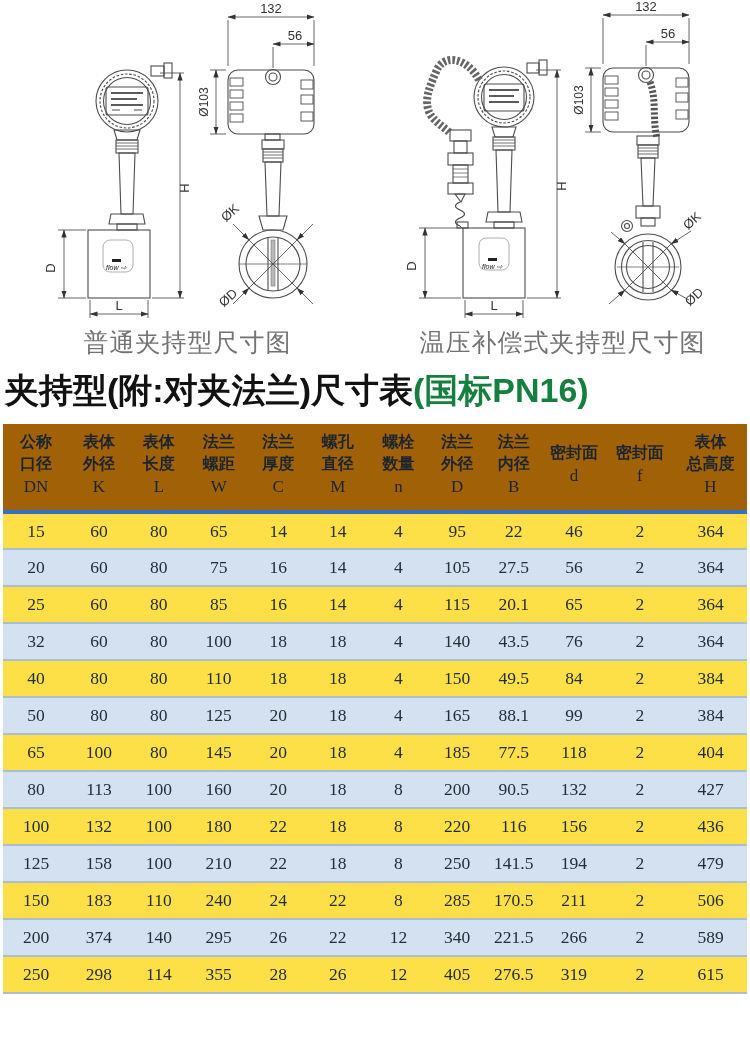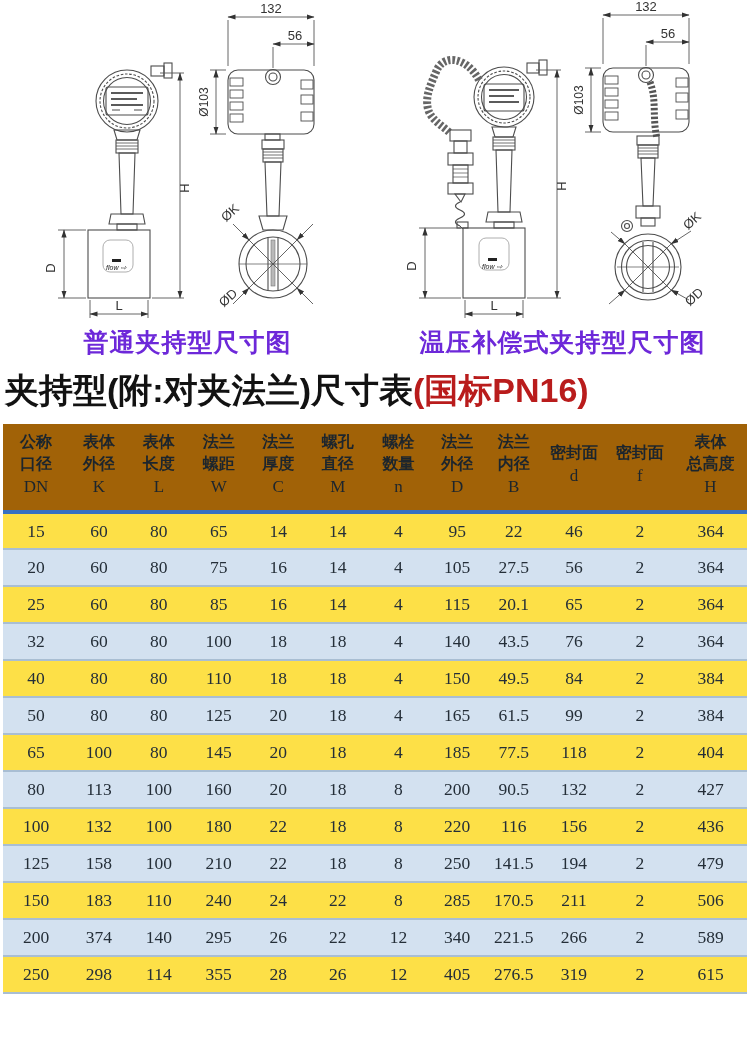--- a/index.html
+++ b/index.html
@@ -5,33 +5,33 @@
   * { margin:0; padding:0; box-sizing:border-box; }
   html,body { width:750px; background:#ffffff; font-family:"Liberation Sans", sans-serif; }
   body { height:1046px; overflow:hidden; }
 
   
   .figures { position:relative; width:750px; height:360px; }
   .fig-svg { position:absolute; top:0; }
   .fig-svg.left { left:0; }
   .fig-svg.right { left:375px; }
   .fig-caption { position:absolute; top:326px; width:375px; text-align:center;
-                 font-size:25px; font-weight:700; color:#6d28d9; letter-spacing:1px; }
+                 font-size:25px; font-weight:400; color:#737373; letter-spacing:1px; }
   .fig-caption.left { left:0; }
   .fig-caption.right { left:375px; }
 
   svg text { font-family:"Liberation Sans", sans-serif; fill:#333; }
   .dimtxt { font-size:13px; }
   .dimtxt-sm { font-size:12px; }
   .flowtxt { font-size:7px; font-style:italic; fill:#222; }
 
   
   .title { margin:8px 4px 10px 5px; font-size:34px; font-weight:700; color:#121212;
            letter-spacing:0px; white-space:nowrap; }
-  .title .red { color:#b91c1c;margin-top:15px; }
+  .title .red { color:#15803d;margin-top:15px; }
 
   
   .spec-table-wrap { margin:0 3px; }
   table { width:100%; border-collapse:collapse; table-layout:fixed; }
   thead tr { background:#a16207; height:88px; }
   thead th { font-weight:400; vertical-align:middle; padding-bottom:4px;
              border-bottom:4px solid #3670c2; }
   thead th .cn { display:block; font-size:16px; font-weight:700; color:#1c252d; line-height:22px; }
   thead th .sym { display:block; font-family:"Liberation Serif", serif; font-size:17px;
                   color:#1c252d; line-height:24px; }
@@ -464,21 +464,21 @@
         </tr>
         <tr class="alt">
           <td>50</td>
           <td>80</td>
           <td>80</td>
           <td>125</td>
           <td>20</td>
           <td>18</td>
           <td>4</td>
           <td>165</td>
-          <td>61.5</td>
+          <td>88.1</td>
           <td>99</td>
           <td>2</td>
           <td>384</td>
         </tr>
         <tr>
           <td>65</td>
           <td>100</td>
           <td>80</td>
           <td>145</td>
           <td>20</td>

